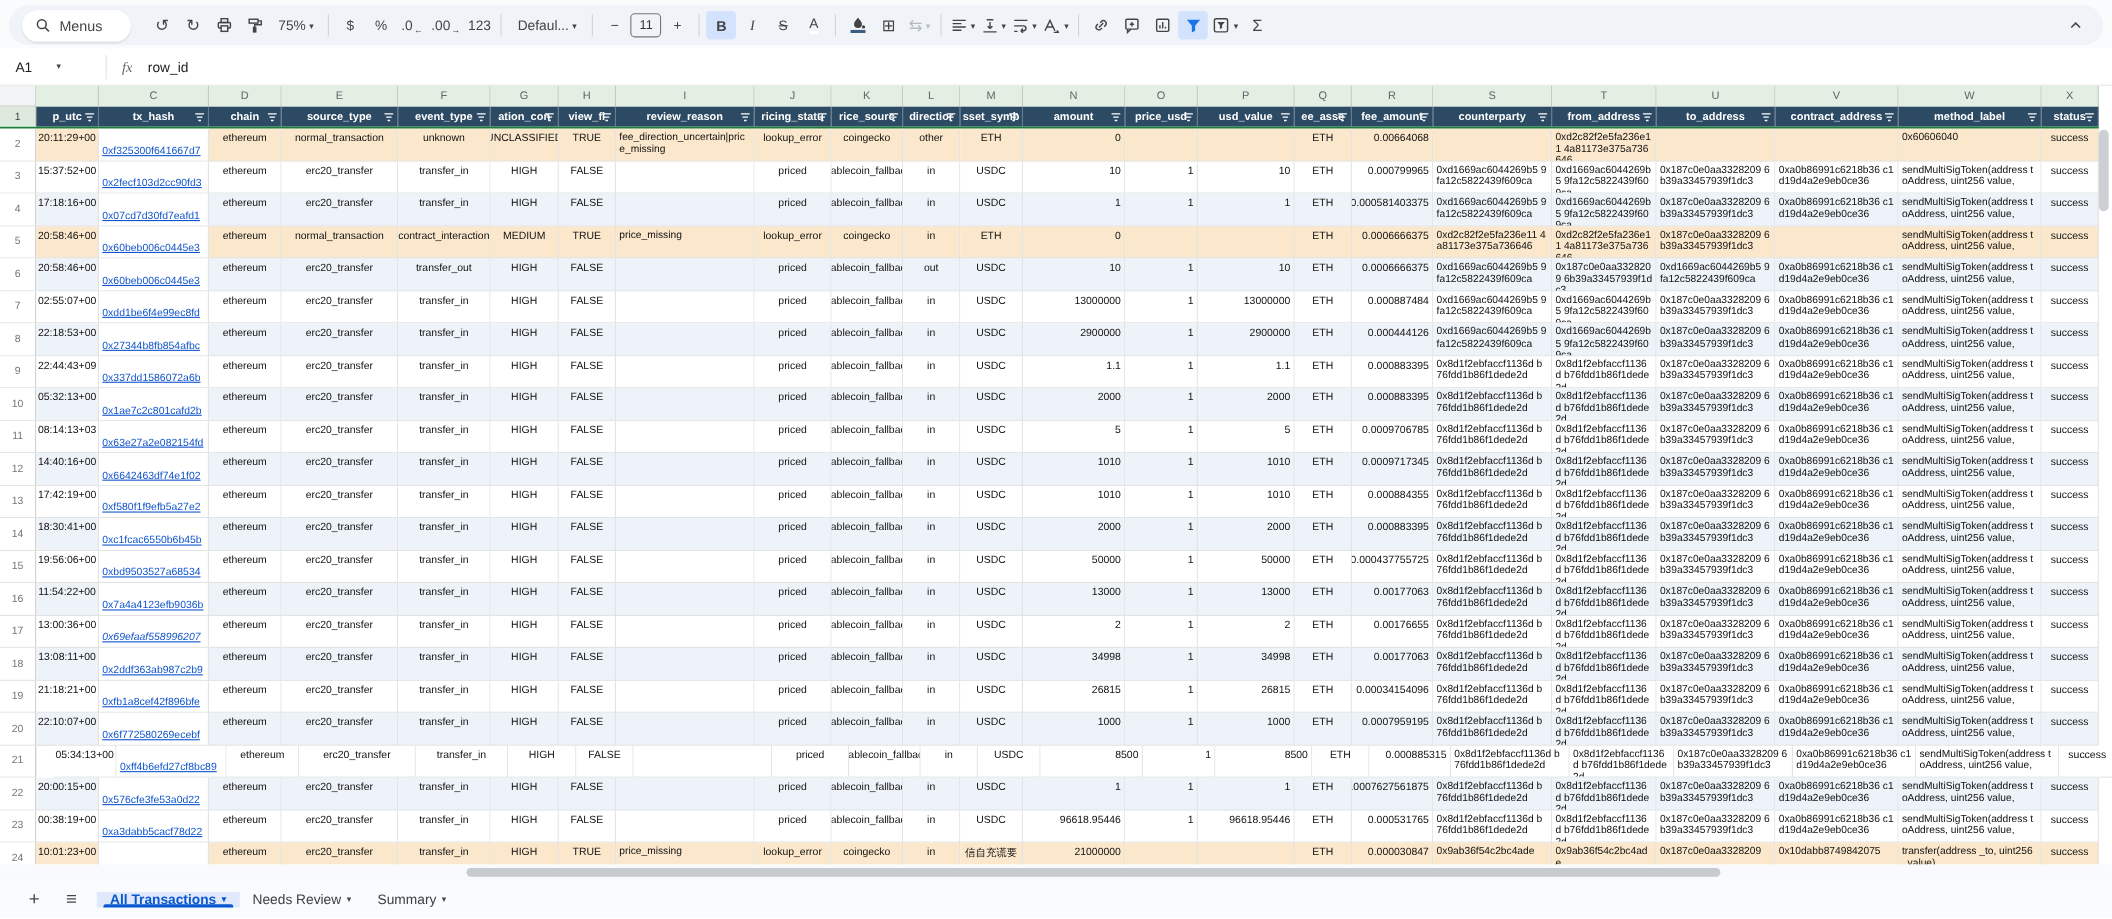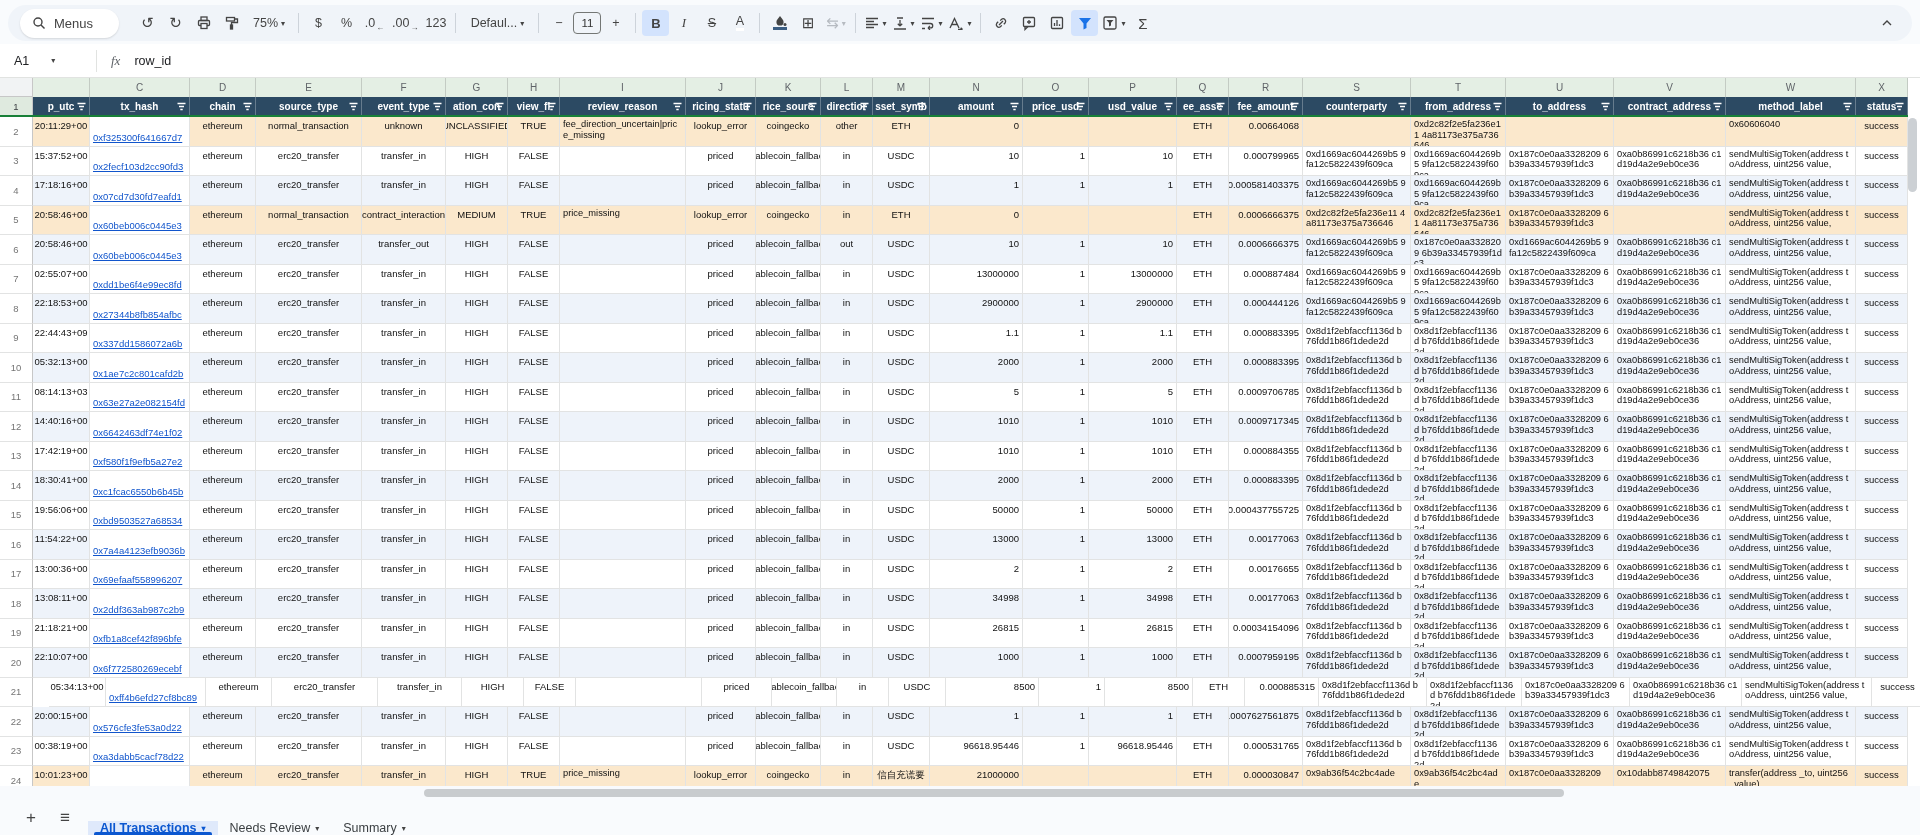--- a/index.html
+++ b/index.html
@@ -63,21 +63,21 @@
   .lnk{color:#1155cc;text-decoration:underline;}
   .vthumb{position:absolute;right:3px;top:40px;width:9px;height:74px;border-radius:5px;background:#ccd0d4;}
   
   .hsb{position:absolute;top:786px;left:0;right:0;height:14px;background:#f8fafd;}
   .hthumb{position:absolute;top:3px;left:424px;width:1140px;height:8px;border-radius:4px;background:#c8cbce;}
   
   .bbar{position:absolute;top:800px;left:0;right:0;height:35px;background:#f9fbfd;display:flex;
         align-items:stretch;padding-left:14px;}
   .bicon{display:flex;align-items:center;justify-content:center;width:34px;font-size:17px;color:#444;
          border:none;background:transparent;}
-  .tabs{display:flex;align-items:flex-end;margin-left:6px;}
+  .tabs{display:flex;align-items:center;margin-left:6px;}
   .tab{display:flex;align-items:center;gap:5px;padding:0 12px;font-size:12.5px;color:#3c4043;position:relative;}
   .tab .caret{margin-left:0;font-size:8px;}
   .tab.active{background:#dfe9fb;color:#0b57d0;font-weight:bold;}
   .tab.active::after{content:"";position:absolute;left:6px;right:6px;bottom:0;height:3px;background:#0b57d0;border-radius:2px 2px 0 0;}
   .tab.active .caret{color:#0b57d0;}
   svg{display:block;}
 </style>
 </head>
 <body>
 
@@ -870,21 +870,21 @@
           <div class="cell a-lw band-b" style="width: 108px;">0x8d1f2ebfaccf1136d b76fdd1b86f1dede2d</div>
           <div class="cell a-lw band-b" style="width: 95px;">0x8d1f2ebfaccf1136d b76fdd1b86f1dede2d</div>
           <div class="cell a-lw band-b" style="width: 108px;">0x187c0e0aa3328209 6b39a33457939f1dc3</div>
           <div class="cell a-lw band-b" style="width: 112px;">0xa0b86991c6218b36 c1d19d4a2e9eb0ce36</div>
           <div class="cell a-lw band-b" style="width: 130px;">sendMultiSigToken(address toAddress, uint256 value,</div>
           <div class="cell a-c band-b" style="width: 52px;">success</div>
         </div>
         <div class="rowline drow">
           <div class="gut">17</div>
           <div class="cell a-c band-a" style="width: 57px;">13:00:36+00</div>
-          <div class="cell a-link band-a cwhite" style="width: 100px;">
+          <div class="cell a-link band-a cwhite" style="width: 100px; font-style: italic;">
             <a class="lnk">0x69efaaf558996207</a>
           </div>
           <div class="cell a-c band-a" style="width: 66px;">ethereum</div>
           <div class="cell a-c band-a" style="width: 106px;">erc20_transfer</div>
           <div class="cell a-c band-a" style="width: 84px;">transfer_in</div>
           <div class="cell a-c band-a" style="width: 62px;">HIGH</div>
           <div class="cell a-c band-a" style="width: 52px;">FALSE</div>
           <div class="cell a-lw band-a" style="width: 126px;"></div>
           <div class="cell a-c band-a" style="width: 70px;">priced</div>
           <div class="cell a-c band-a" style="width: 65px;">stablecoin_fallback</div>

